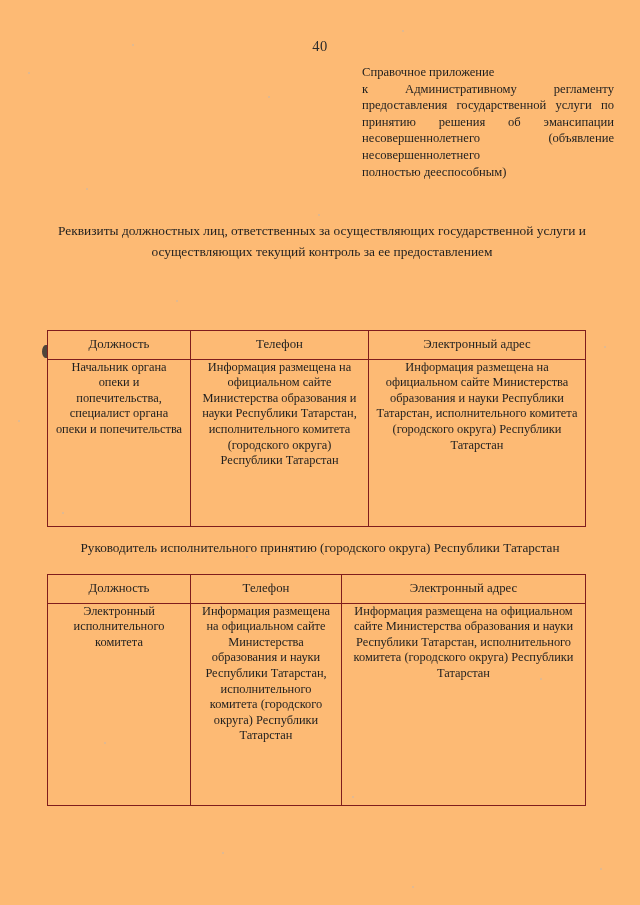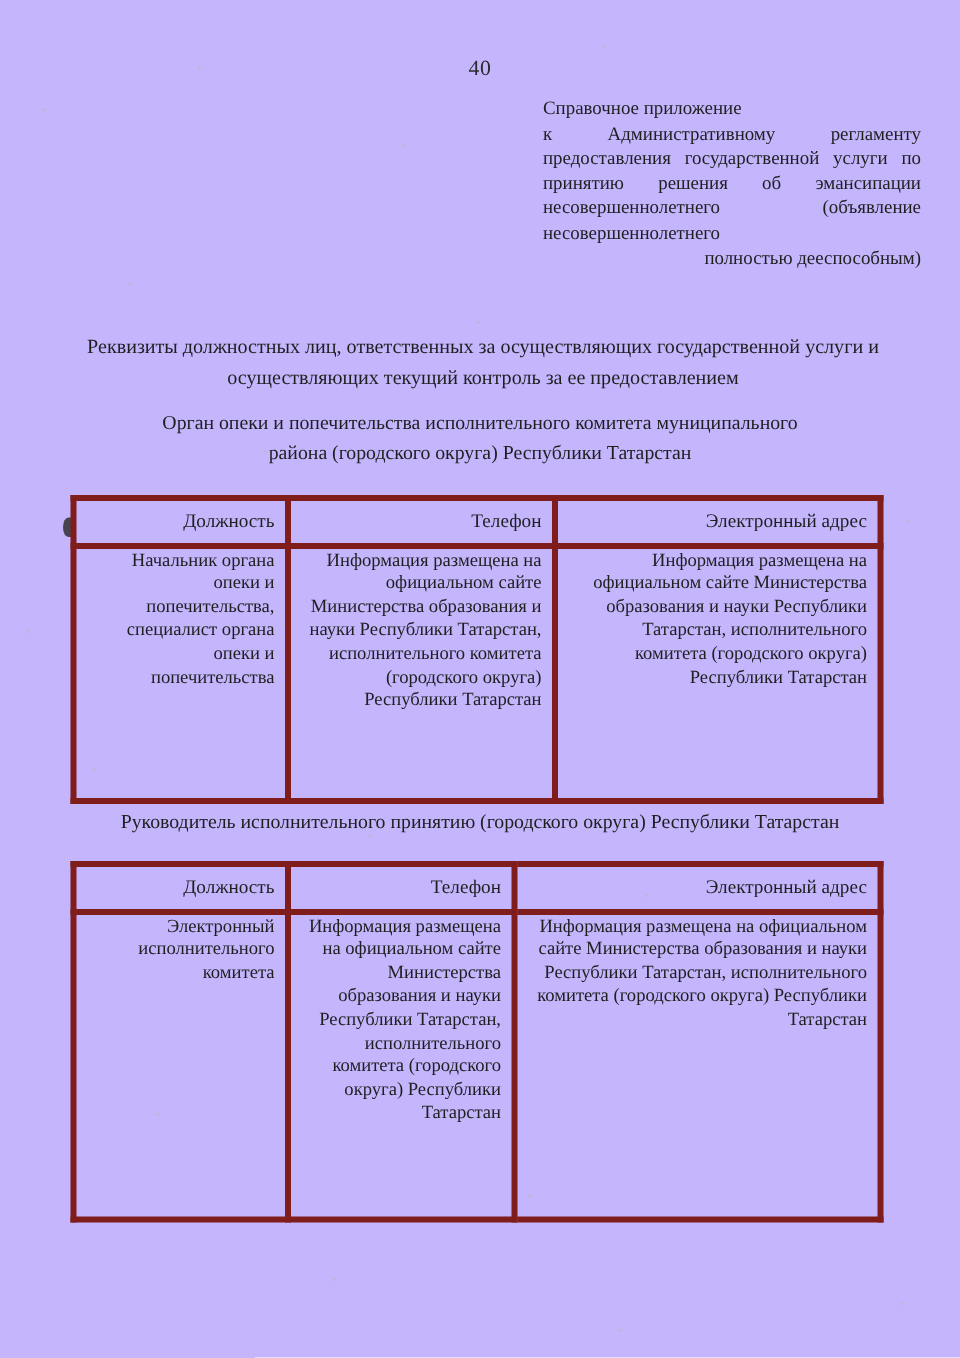--- a/index.html
+++ b/index.html
@@ -13,21 +13,21 @@
     position: relative;
     font-family: "Liberation Serif", "DejaVu Serif", serif;
     color: #1a1a1a;
     overflow: hidden;
   }
 
   .page {
     position: relative;
     width: 640px;
     height: 905px;
-    background: #c4b5fd;
+    background: #fdba74;
   }
 
   
   .page-number {
     position: absolute;
     top: 38px;
     left: 0;
     width: 640px;
     text-align: center;
     font-size: 14.5px;
@@ -43,21 +43,21 @@
     width: 252px;
     font-size: 12.6px;
     line-height: 16.6px;
     text-align: justify;
     color: #1f1f1f;
   }
   .appendix-block .first-line {
     text-align: left;
   }
   .appendix-block .last-line {
-    text-align: right;
+    text-align: left;
   }
 
   
   .doc-heading {
     position: absolute;
     top: 220px;
     left: 52px;
     width: 540px;
     text-align: center;
     font-size: 13.4px;
@@ -88,22 +88,22 @@
   .doc-table {
     position: absolute;
     border-collapse: collapse;
     table-layout: fixed;
     font-size: 12.4px;
     line-height: 15.6px;
     color: #1f1f1f;
   }
   .doc-table td,
   .doc-table th {
-    border: 4px solid #7f1d1d;
-    text-align: right;
+    border: 1px solid #7f1d1d;
+    text-align: center;
     vertical-align: top;
     padding: 6px 7px 6px 7px;
     font-weight: normal;
   }
   .doc-table th {
     padding-top: 6px;
     padding-bottom: 6px;
     font-size: 12.8px;
   }
   .doc-table td.body-cell {
@@ -166,21 +166,20 @@
   <div class="page-number">40</div>
 
   <div class="appendix-block">
     <div class="first-line">Справочное приложение</div>
     <div>к Административному регламенту предоставления государственной услуги по принятию решения об эмансипации несовершеннолетнего (объявление несовершеннолетнего</div>
     <div class="last-line">полностью дееспособным)</div>
   </div>
 
   <div class="doc-heading">Реквизиты должностных лиц, ответственных за осуществляющих государственной услуги и осуществляющих текущий контроль за ее предоставлением</div>
 
-  <div class="section-title section-title-1">Орган опеки и попечительства исполнительного комитета муниципального района (городского округа) Республики Татарстан</div>
 
   <div class="scan-mark"></div>
 
   <table class="doc-table" id="table-1">
     <colgroup>
       <col class="col-pos">
       <col class="col-phone">
       <col class="col-email">
     </colgroup>
     <thead>

